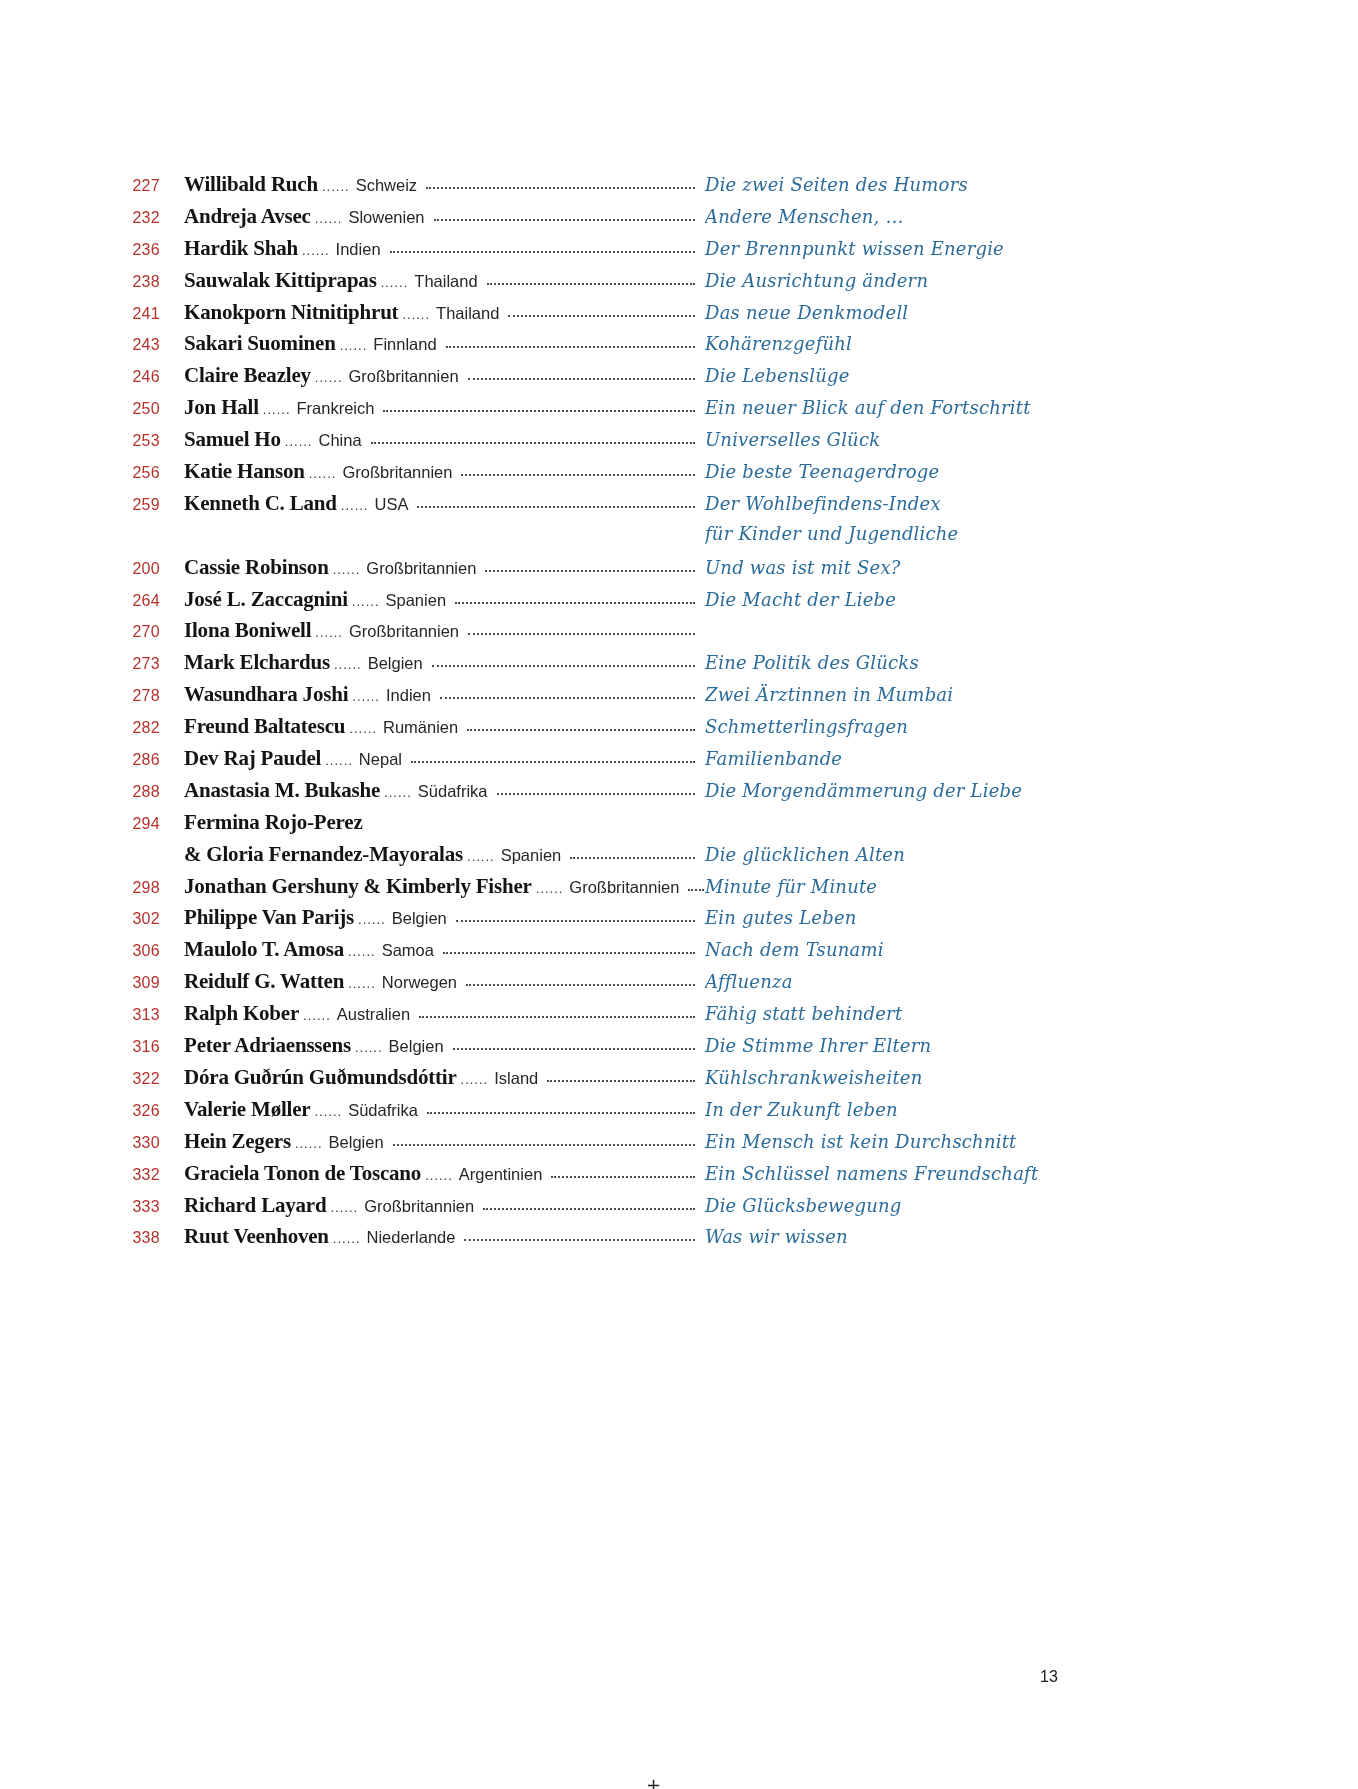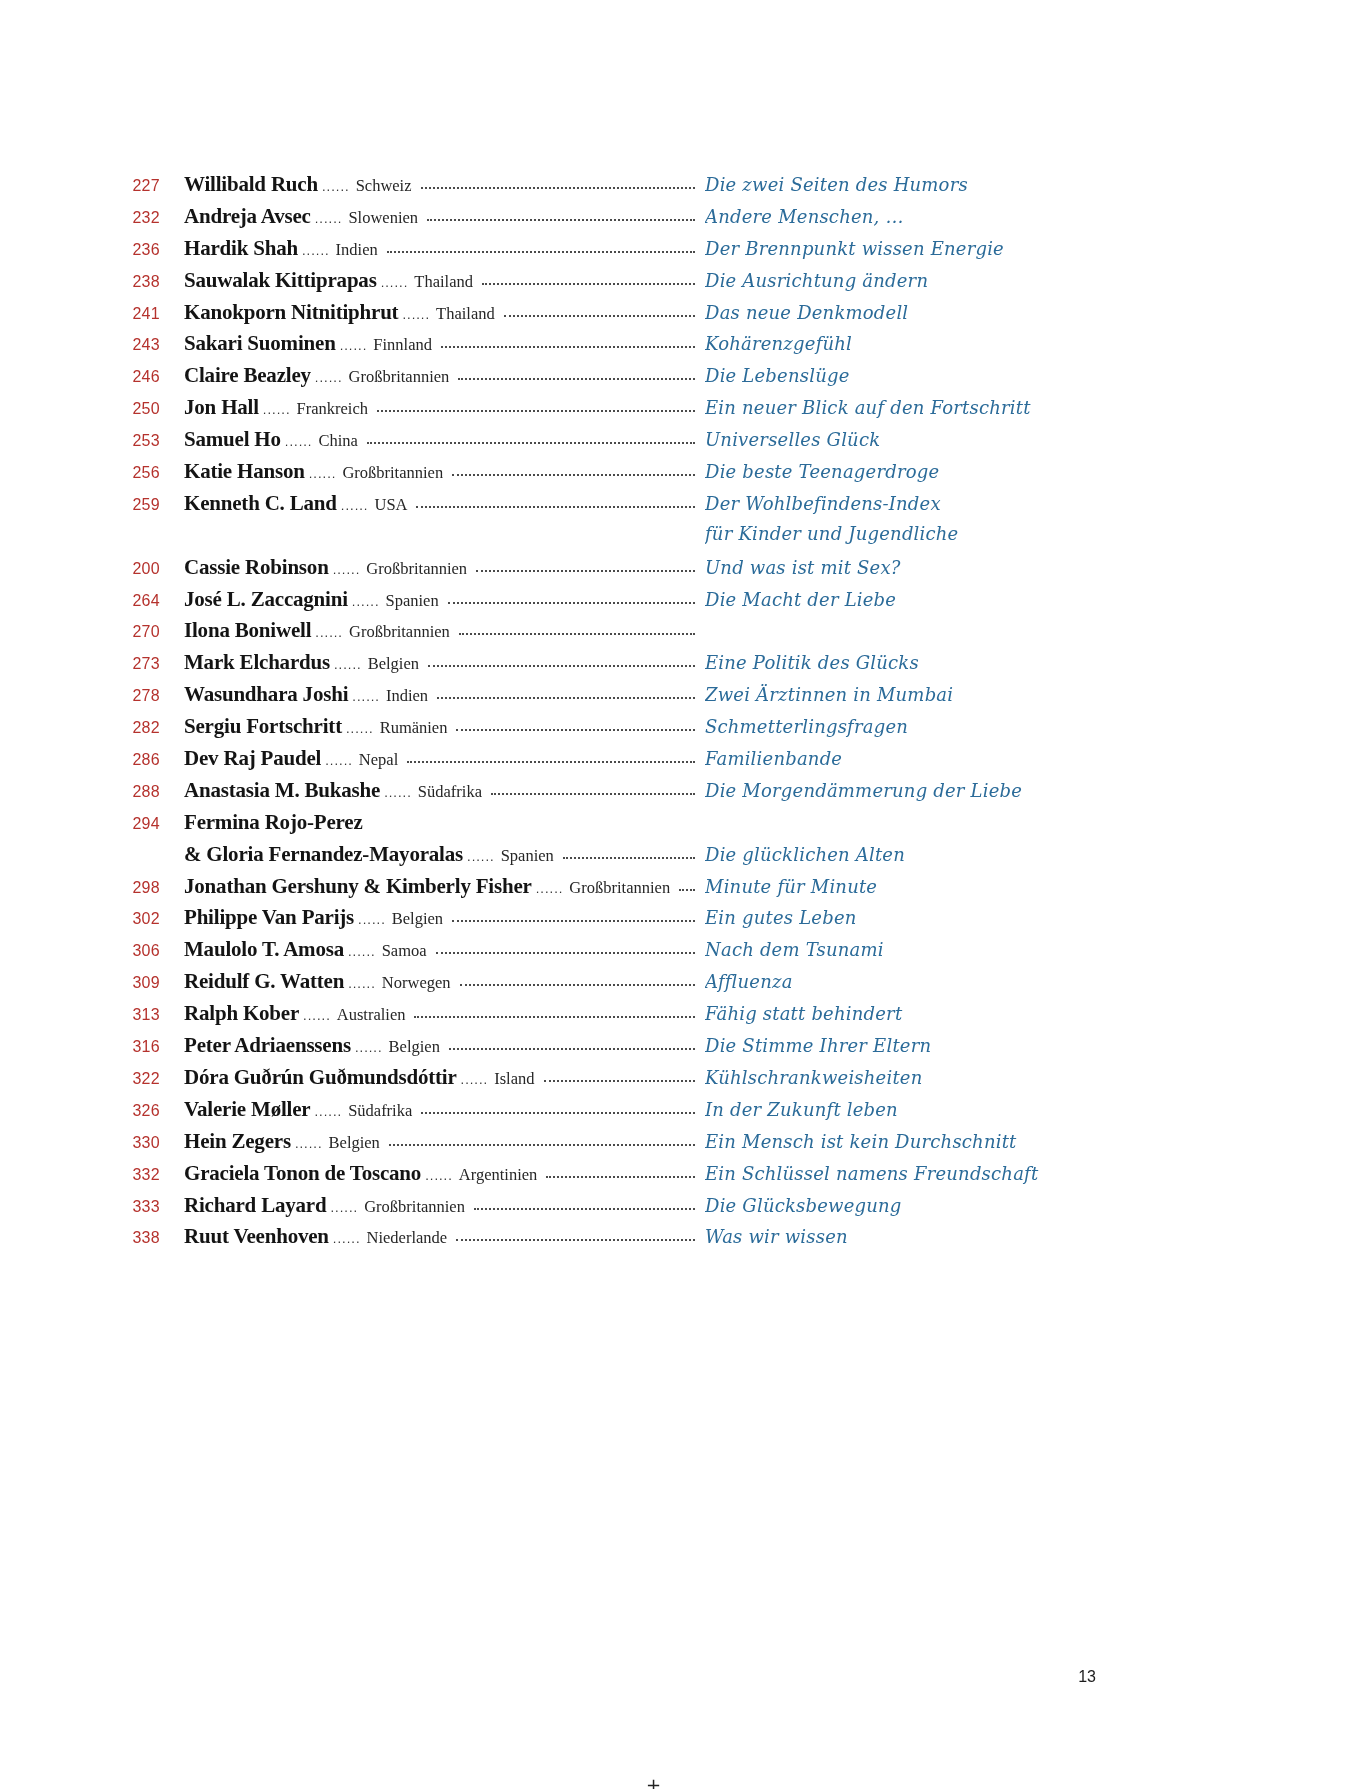--- a/index.html
+++ b/index.html
@@ -54,21 +54,21 @@
   }
   .sep {
     font-family: "Liberation Sans", sans-serif;
     font-size: 13px;
     color: #333333;
     letter-spacing: 1px;
     margin: 0 6px 0 4px;
     white-space: nowrap;
   }
   .country {
-    font-family: Liberation Serif, serif;
+    font-family: Liberation Sans, sans-serif;
     font-size: 16.5px;
     color: #262626;
     white-space: nowrap;
   }
   .leader {
     flex: 1 1 auto;
     min-width: 16px;
     height: 0;
     border-bottom: 2px dotted #4a4a4a;
     margin: 0 10px 0 9px;
@@ -83,21 +83,20 @@
     letter-spacing: 0.2px;
     color: #2b6b99;
     white-space: nowrap;
     overflow: hidden;
   }
   .footer-page-number {
     position: absolute;
     top: 1668px;
     left: 1040px;
     width: 56px;
-    text-align: right;
     font-family: "Liberation Sans", sans-serif;
     font-size: 16px;
     color: #1c1c1c;
   }
   .crop-mark {
     position: absolute;
     top: 1776px;
     left: 646px;
     font-family: "DejaVu Sans", sans-serif;
     font-size: 18px;
@@ -272,21 +271,21 @@
       <span class="name">Wasundhara Joshi</span>
       <span class="sep">......</span>
       <span class="country">Indien</span>
       <span class="leader"></span>
     </span>
     <span class="col-title">Zwei Ärztinnen in Mumbai</span>
   </div>
     <div class="row">
     <span class="col-num">282</span>
     <span class="col-main">
-      <span class="name">Sergiu Fortschritt</span>
+      <span class="name">Freund Baltatescu</span>
       <span class="sep">......</span>
       <span class="country">Rumänien</span>
       <span class="leader"></span>
     </span>
     <span class="col-title">Schmetterlingsfragen</span>
   </div>
     <div class="row">
     <span class="col-num">286</span>
     <span class="col-main">
       <span class="name">Dev Raj Paudel</span>

